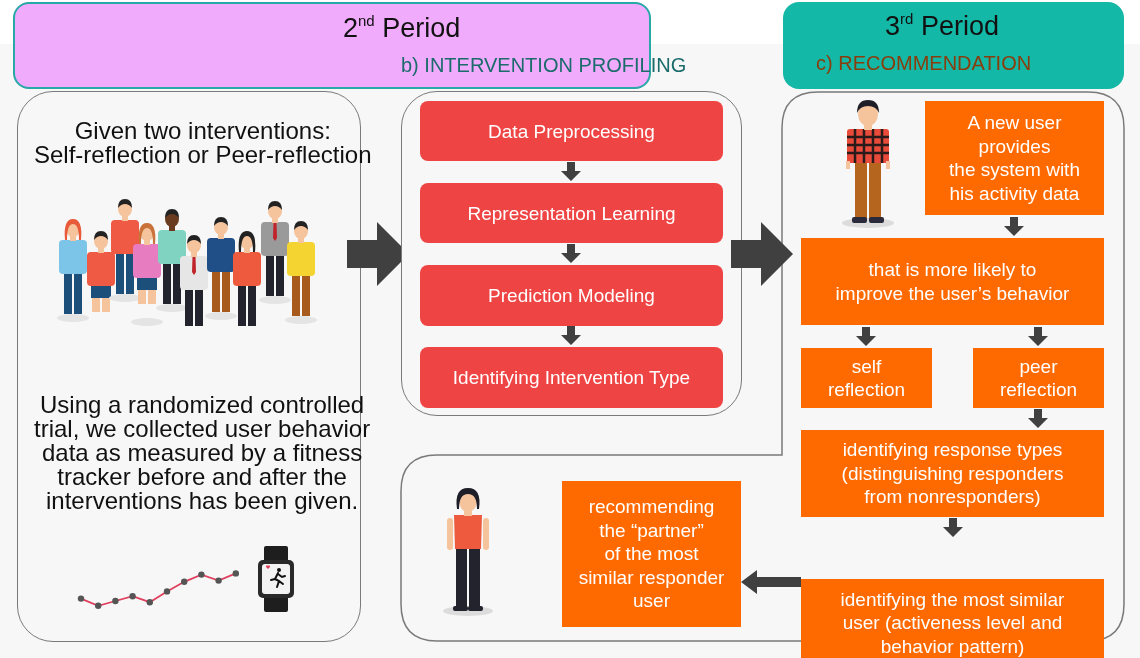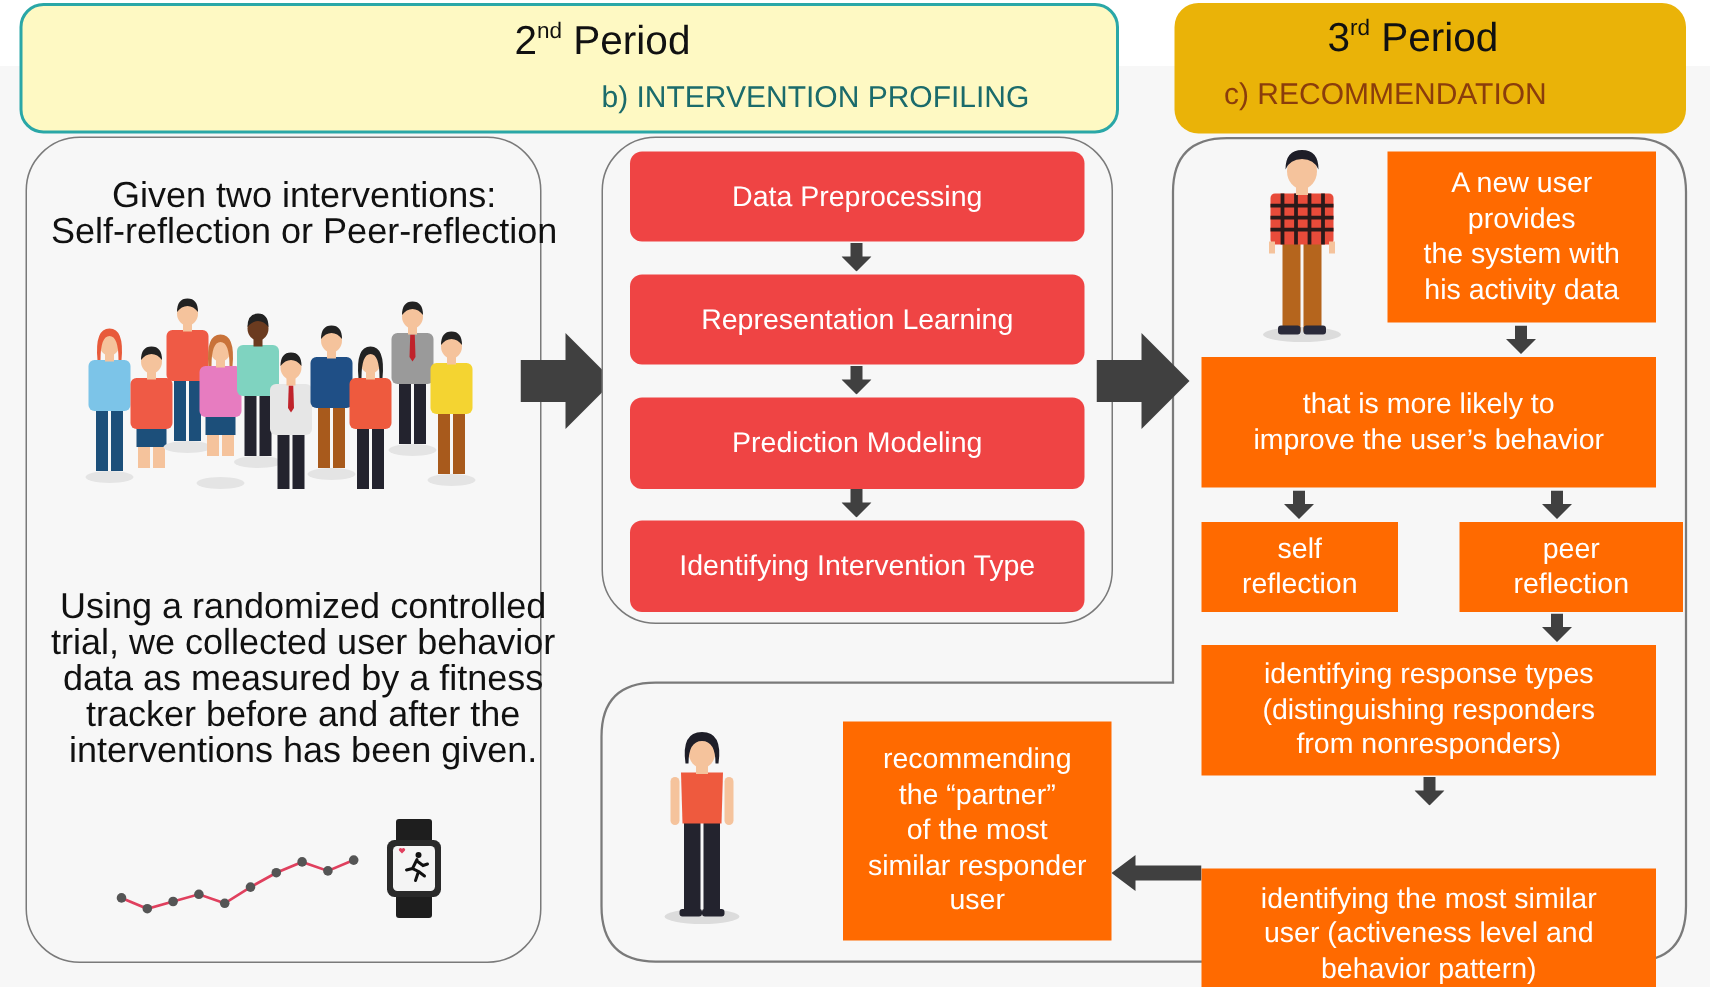--- a/index.html
+++ b/index.html
@@ -7,26 +7,26 @@
   body {
     background: #f7f7f7;
     font-family: "Liberation Sans", sans-serif;
     position: relative;
   }
   .topstrip { position: absolute; left: 0; top: 0; width: 1140px; height: 44px; background: #ffffff; }
   .abs { position: absolute; }
 
   
   .period2 {
-    left: 13px; top: 2px; width: 733px; height: 87px;
-    background: #fef9c3; border: 2px solid #2aa7a7; border-radius: 16px; text-align: center;
+    left: 13px; top: 2px; width: 638px; height: 87px;
+    background: #f0abfc; border: 2px solid #2aa7a7; border-radius: 16px; text-align: center;
   }
   .period3 {
     left: 783px; top: 2px; width: 341px; height: 87px;
-    background: #eab308; border-radius: 16px;
+    background: #14b8a6; border-radius: 16px;
   }
   .ptitle { position: absolute; font-size: 27px; color: #111; white-space: nowrap; }
   .ptitle sup { font-size: 15px; vertical-align: 11px; }
   .psub { position: absolute; font-size: 20px; white-space: nowrap; }
   .psub.teal { color: #1b6b6b; }
   .psub.brown { color: #8a3d0c; }
 
   
   .panel-a {
     left: 17px; top: 91px; width: 344px; height: 551px;
@@ -266,21 +266,21 @@
 <svg class="arrow-down" style="left:1028px; top:327px;" viewBox="0 0 20 19">
     <path d="M6 0 H14 V9 H20 L10 19 L0 9 H6Z" fill="#404040"></path>
   </svg>
 
 <div class="obox" style="left:801px; top:348px; width:131px; height:60px;">
   <div>
     <div>self</div>
     <div>reflection</div>
   </div>
 </div>
-<div class="obox" style="left:973px; top:348px; width:149px; height:60px;">
+<div class="obox" style="left:973px; top:348px; width:131px; height:60px;">
   <div>
     <div>peer</div>
     <div>reflection</div>
   </div>
 </div>
 <svg class="arrow-down" style="left:1028px; top:409px;" viewBox="0 0 20 19">
     <path d="M6 0 H14 V9 H20 L10 19 L0 9 H6Z" fill="#404040"></path>
   </svg>
 
 <div class="obox" style="left:801px; top:430px; width:303px; height:87px;">

